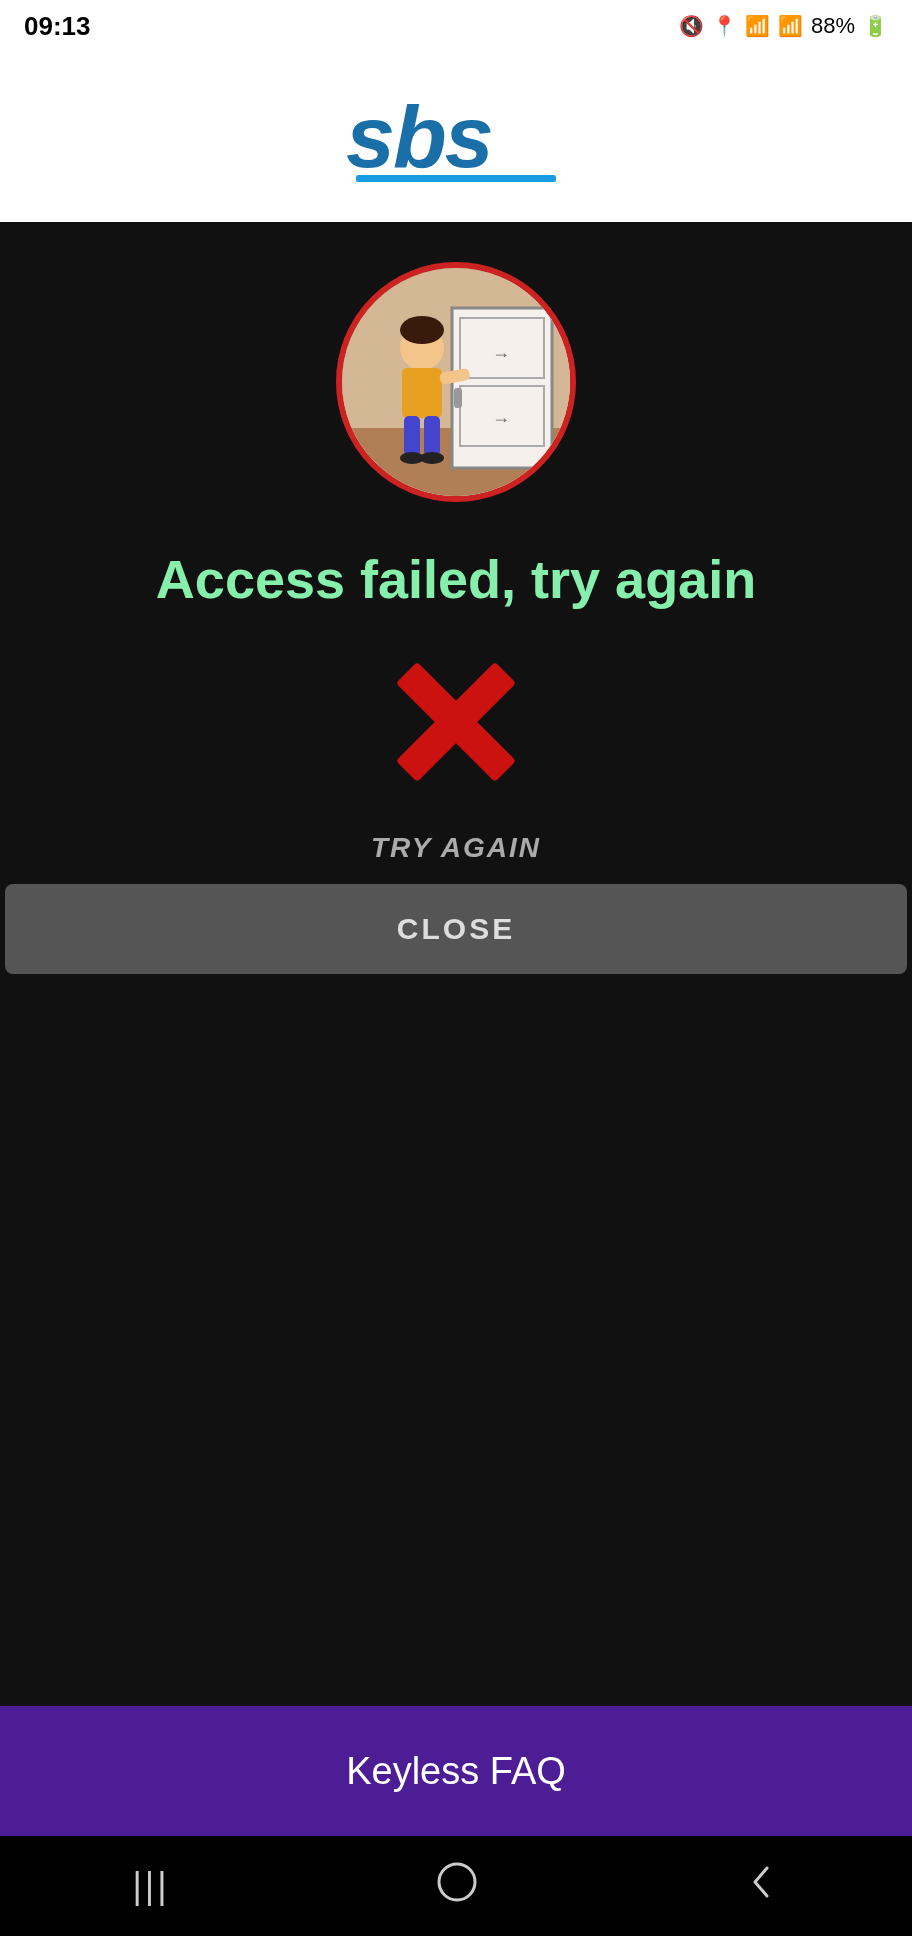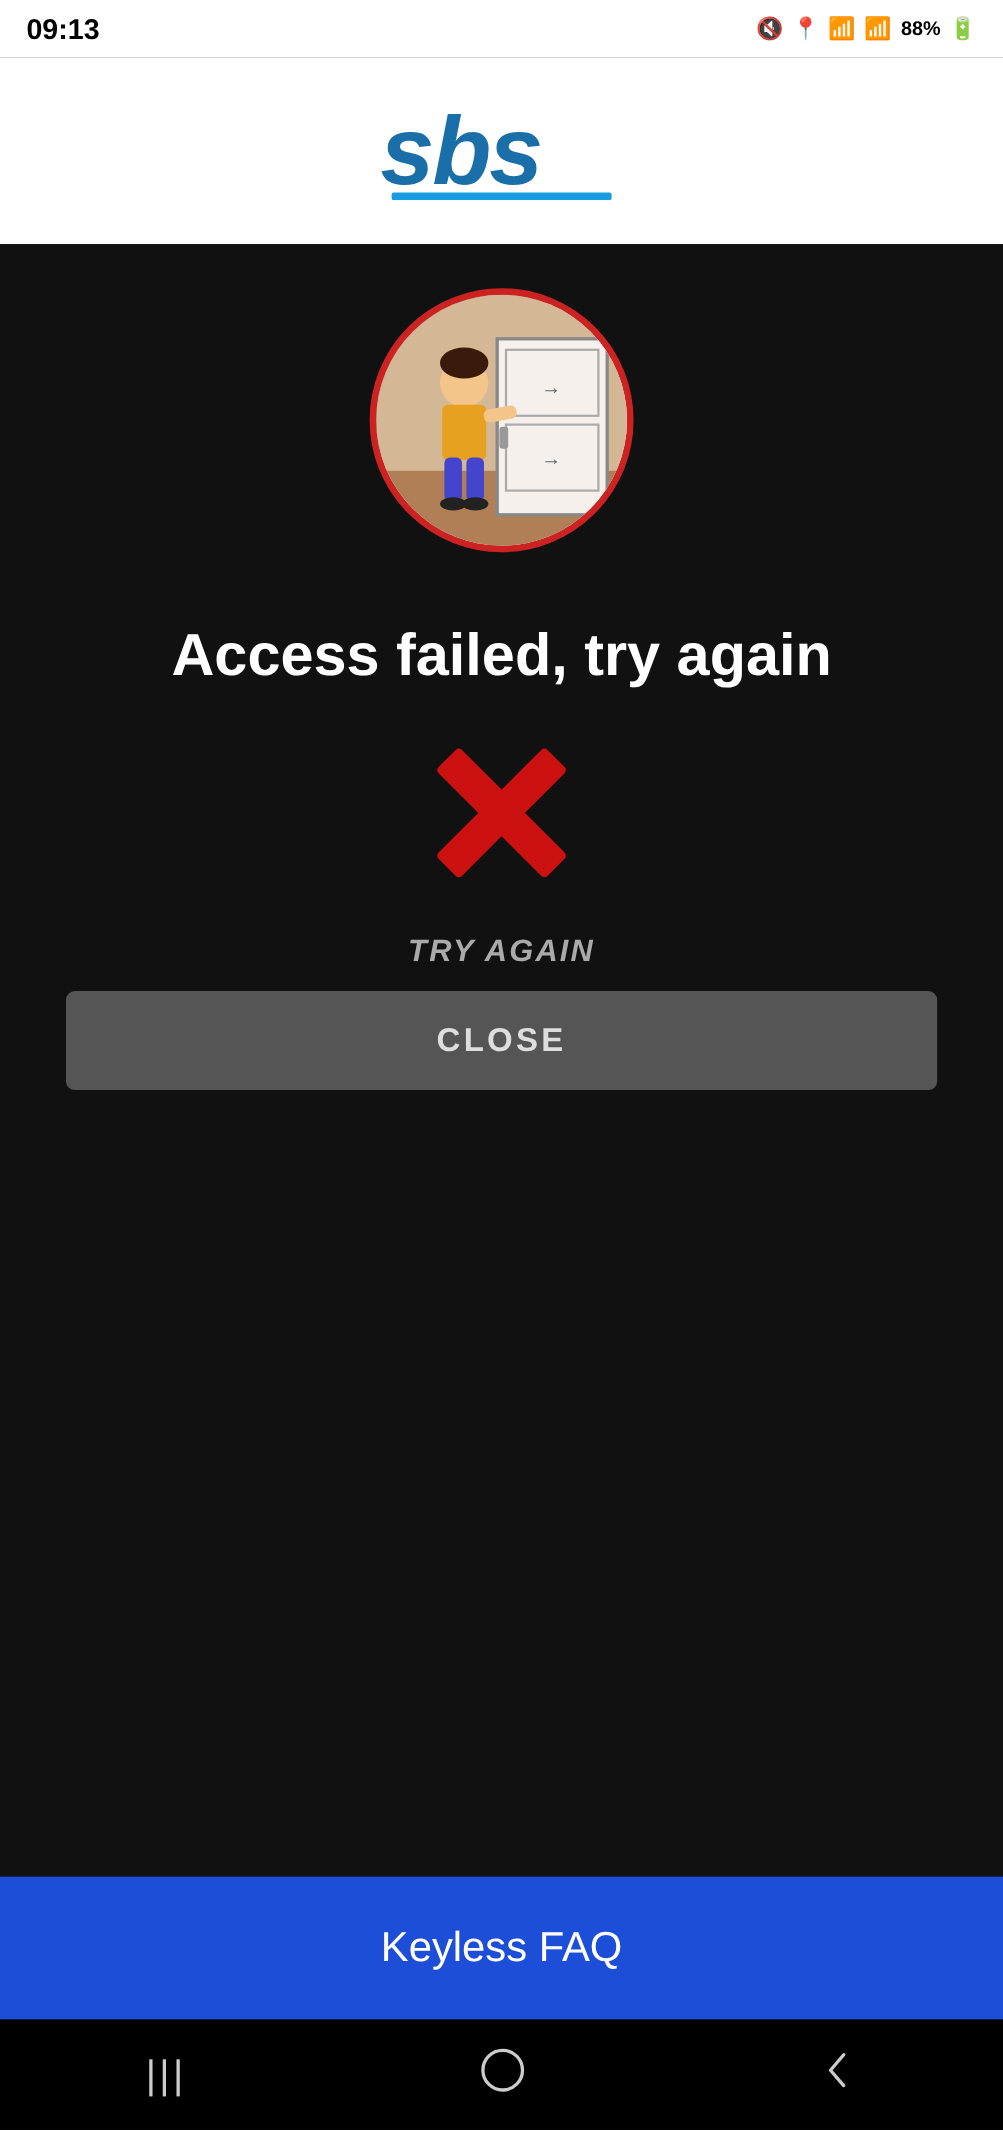--- a/index.html
+++ b/index.html
@@ -92,25 +92,25 @@
     
     .door-scene {
       width: 100%;
       height: 100%;
       position: relative;
       background: linear-gradient(135deg, #b04040 0%, #c87050 30%, #e8e0d8 40%, #f0ece8 100%);
     }
 
     
     .error-title {
-      color: #ffffff;
+      color: #86efac;
       font-size: 54px;
       font-weight: 800;
       text-align: center;
-      margin-top: 62px;
+      margin-top: 45px;
       margin-bottom: 30px;
       padding: 0 40px;
       line-height: 1.2;
     }
 
     
     .x-icon-container {
       width: 160px;
       height: 160px;
       display: flex;
@@ -150,21 +150,21 @@
       color: #aaa;
       font-size: 28px;
       font-weight: 600;
       letter-spacing: 2px;
       margin-bottom: 20px;
       font-style: italic;
     }
 
     
     .close-button {
-      width: 792px;
+      width: 902px;
       height: 90px;
       background: #555;
       border: none;
       border-radius: 8px;
       color: #ddd;
       font-size: 30px;
       font-weight: 600;
       letter-spacing: 3px;
       cursor: pointer;
       display: flex;
@@ -174,21 +174,21 @@
 
     
     .spacer {
       flex: 1;
     }
 
     
     .faq-button {
       width: 912px;
       height: 130px;
-      background: #1d4ed8;
+      background: #4c1d95;
       border: none;
       color: #fff;
       font-size: 38px;
       font-weight: 500;
       cursor: pointer;
       display: flex;
       align-items: center;
       justify-content: center;
       flex-shrink: 0;
       text-align: right;
@@ -218,21 +218,21 @@
   <div class="status-bar-icons">
 
     <span>🔇</span>
 
     <span>📍</span>
 
     <span>📶</span>
 
     <span>📶</span>
 
-    <span style="font-size:18px;font-weight:700;">88%</span>
+    <span style="font-size:22px;font-weight:400;">88%</span>
     <span>🔋</span>
   </div>
 </div>
 
 <div class="header">
   <div class="logo-container sbs-logo">
     <svg viewBox="0 0 240 100" xmlns="http://www.w3.org/2000/svg">
 
       <text x="10" y="85" font-family="Arial Black, Arial" font-size="88" font-weight="900" font-style="italic" fill="#1a6fa8" letter-spacing="-2">sbs</text>
 

